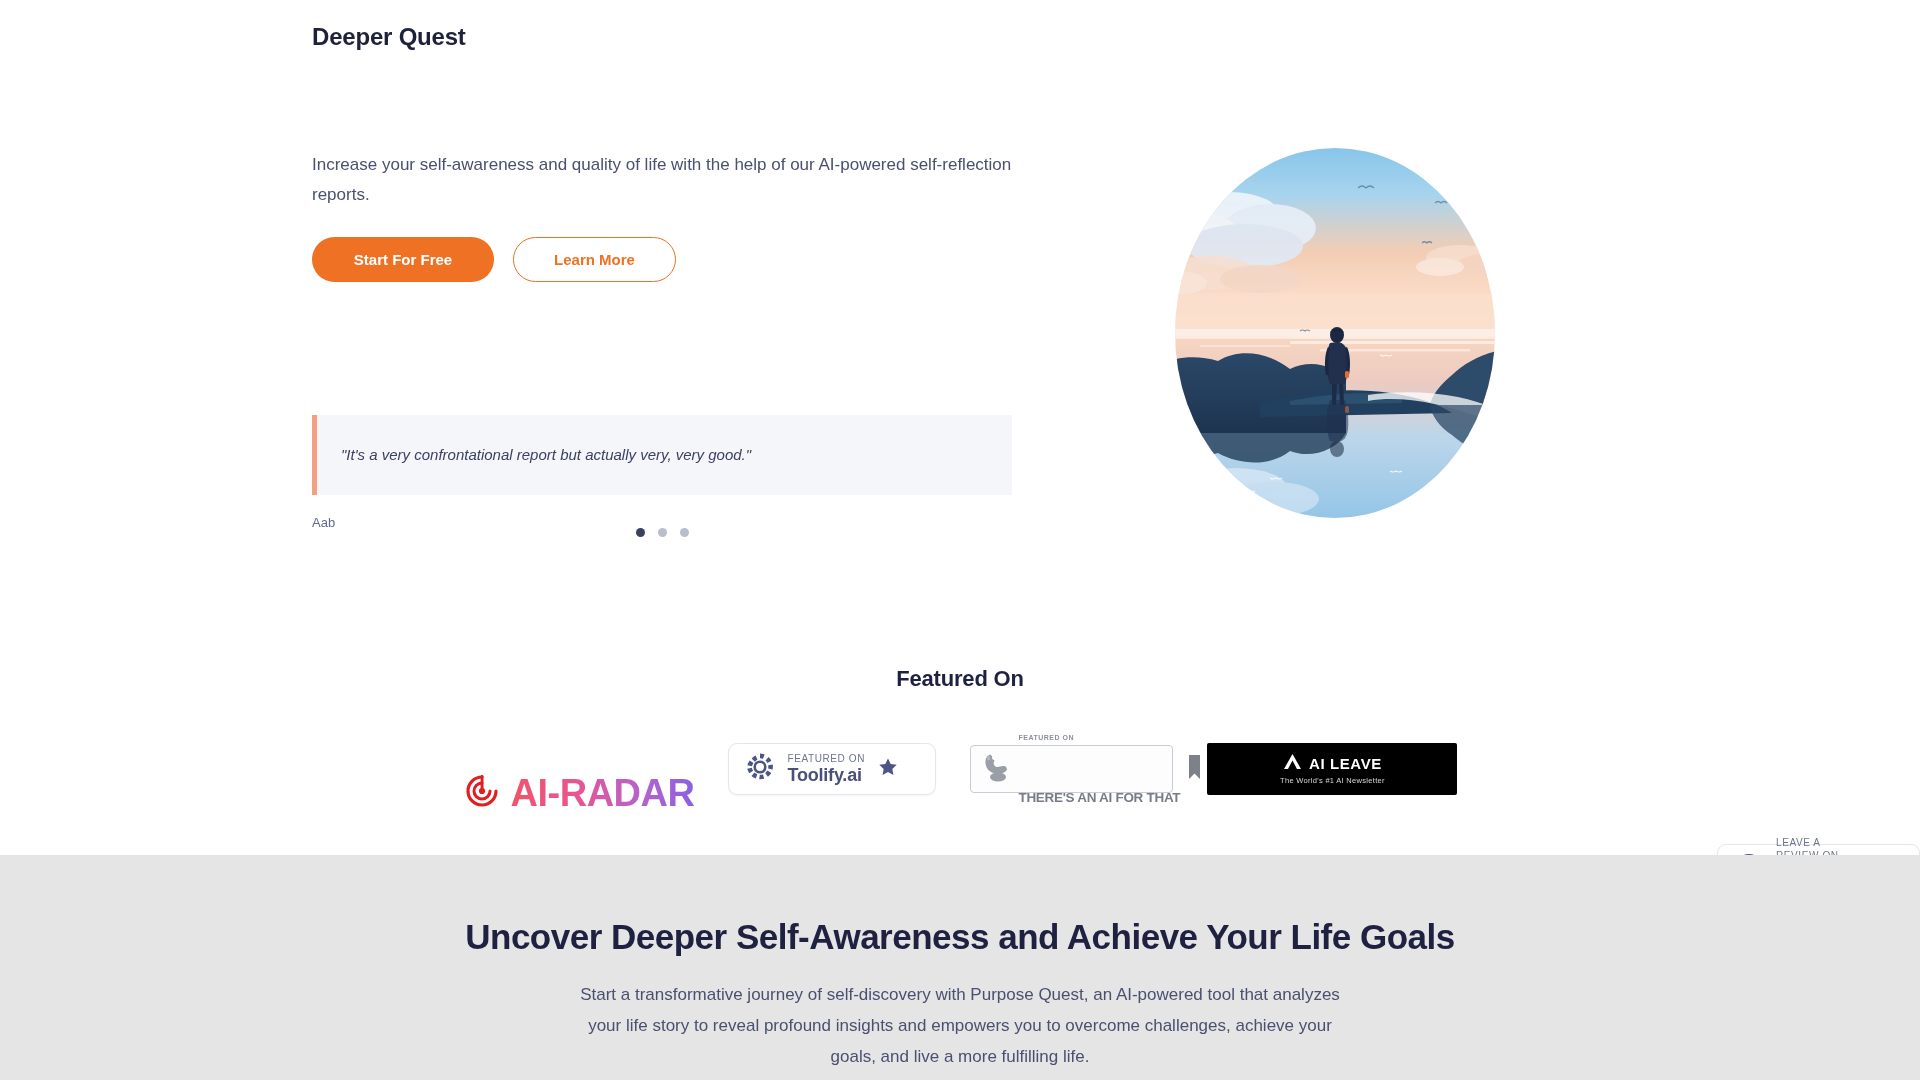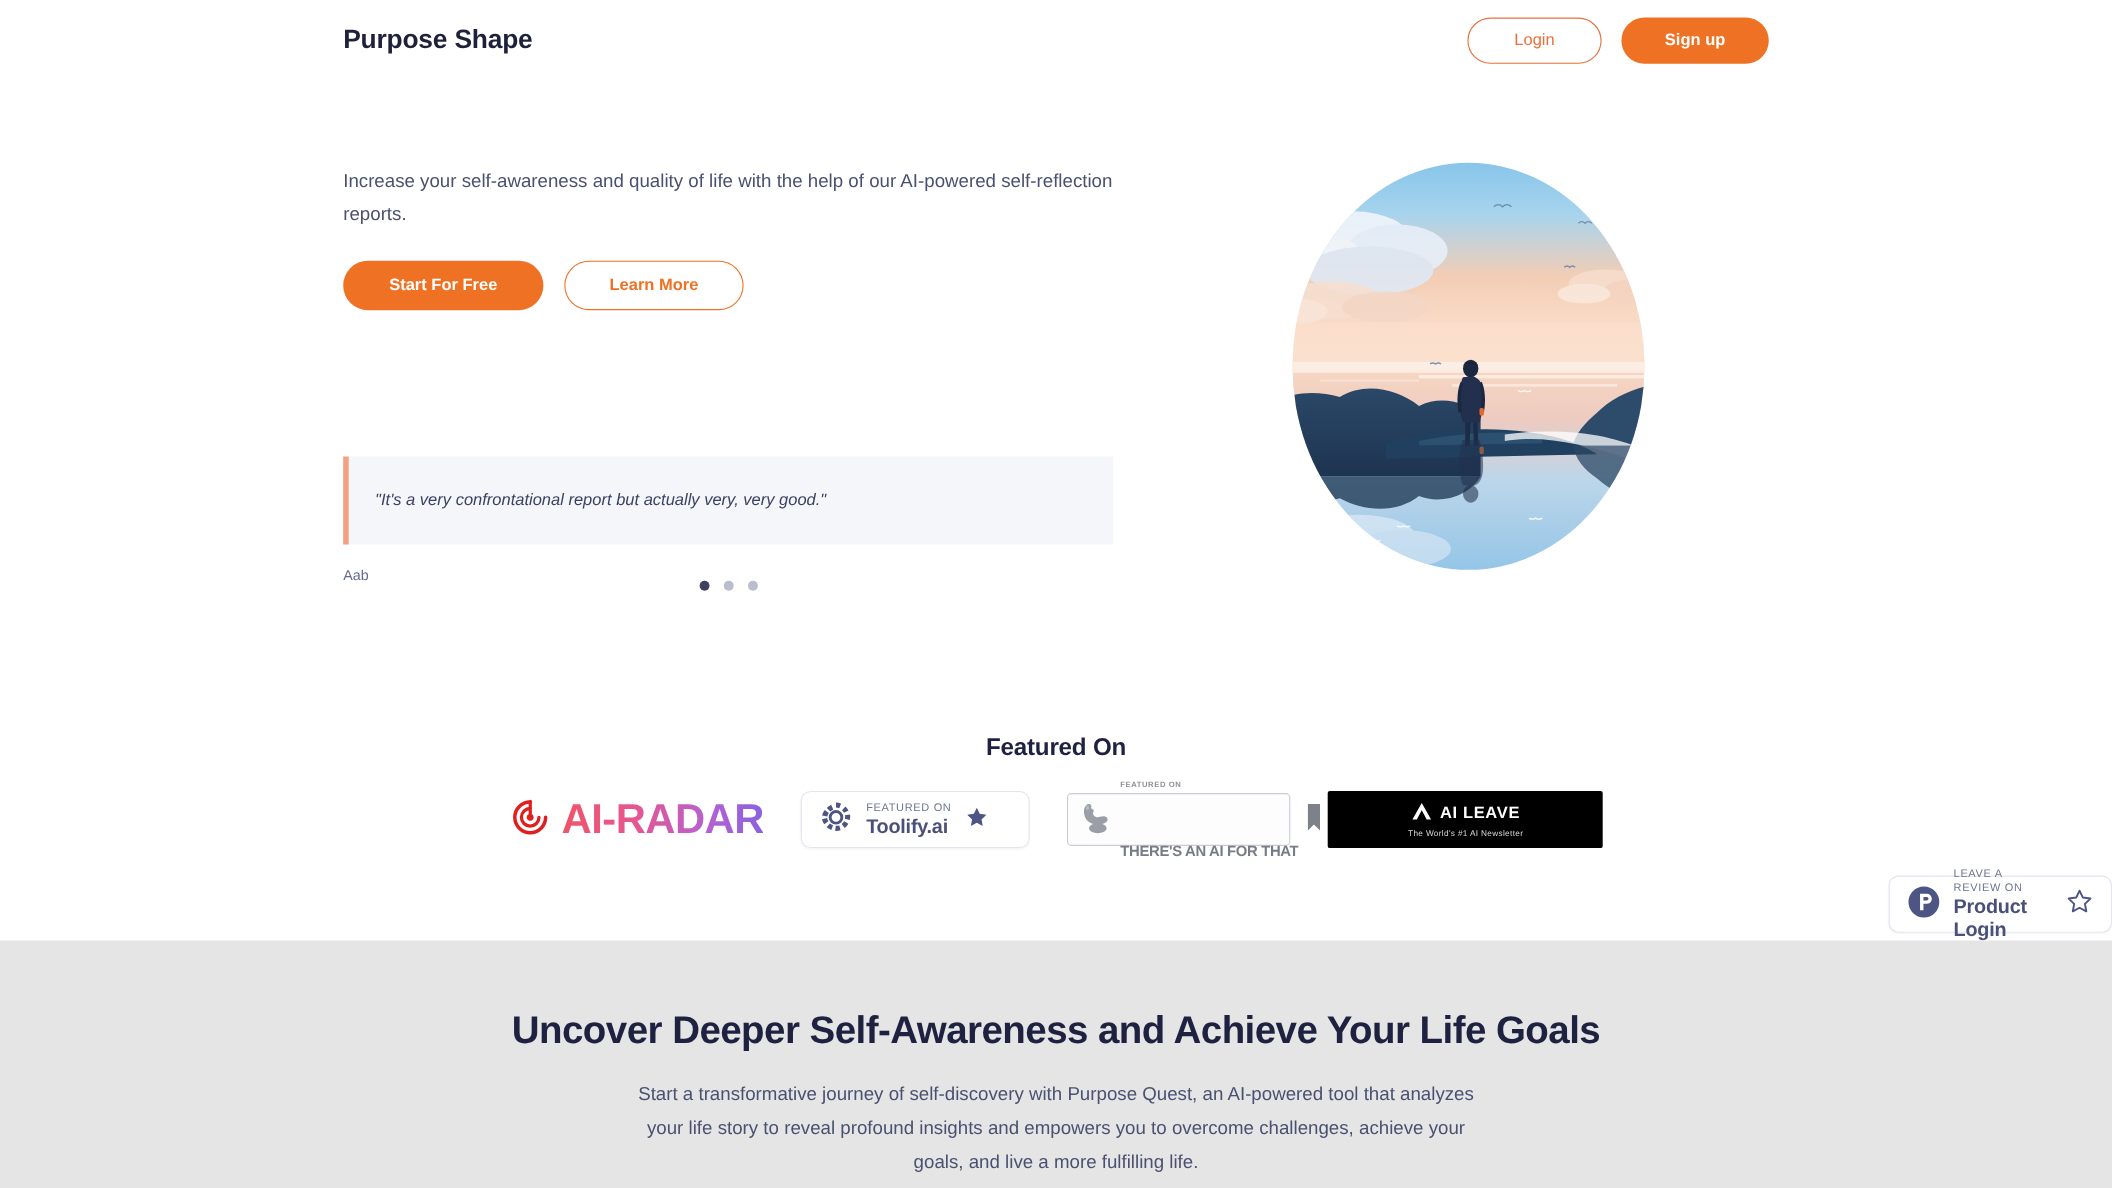--- a/index.html
+++ b/index.html
@@ -203,20 +203,21 @@
     justify-content: flex-end;
   }
 
   
   .badge-airadar {
     display: flex;
     align-items: center;
     gap: 10px;
     height: 52px;
     cursor: pointer;
+    margin-top: 48px;
   }
   .airadar-text {
     font-size: 38px;
     font-weight: bold;
     letter-spacing: -0.5px;
     background: linear-gradient(90deg, #f0546a 0%, #e8568f 35%, #b661cf 72%, #8a62e0 100%);
     -webkit-background-clip: text;
     background-clip: text;
     color: transparent;
     line-height: 1;
@@ -313,25 +314,21 @@
     line-height: 31px;
     color: #4a5070;
   }
 </style>
 </head>
 <body>
 
 <div class="page">
 
   <div class="header">
-    <div class="brand">Purpose Shape</div>
-    <div class="header-actions">
-      <button class="btn btn-login">Login</button>
-      <button class="btn btn-signup">Sign up</button>
-    </div>
+    <div class="brand">Deeper Quest</div>
   </div>
 
   <div class="hero">
 
     <div class="hero-left">
       <p class="hero-sub">Increase your self-awareness and quality of life with the help of our AI-powered self-reflection reports.</p>
       <div class="hero-cta">
         <button class="btn btn-primary">Start For Free</button>
         <button class="btn btn-secondary">Learn More</button>
       </div>

